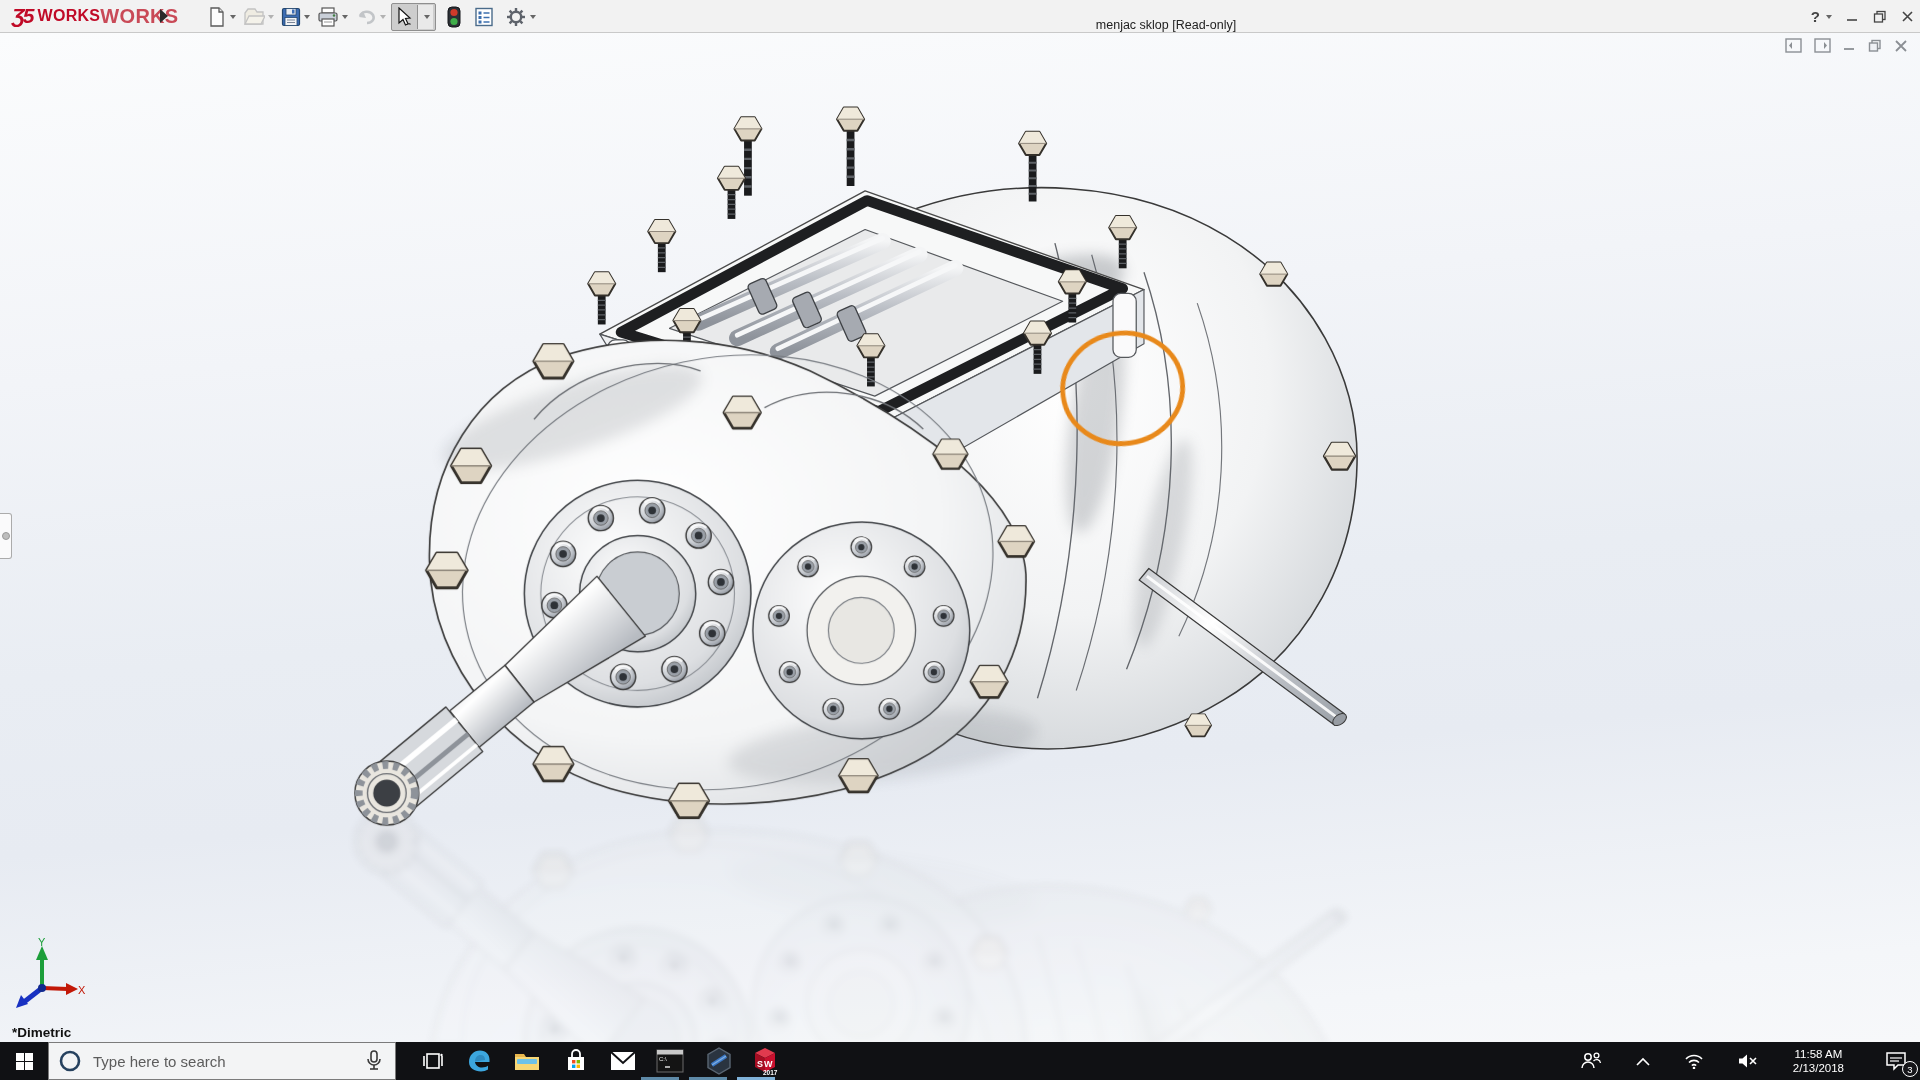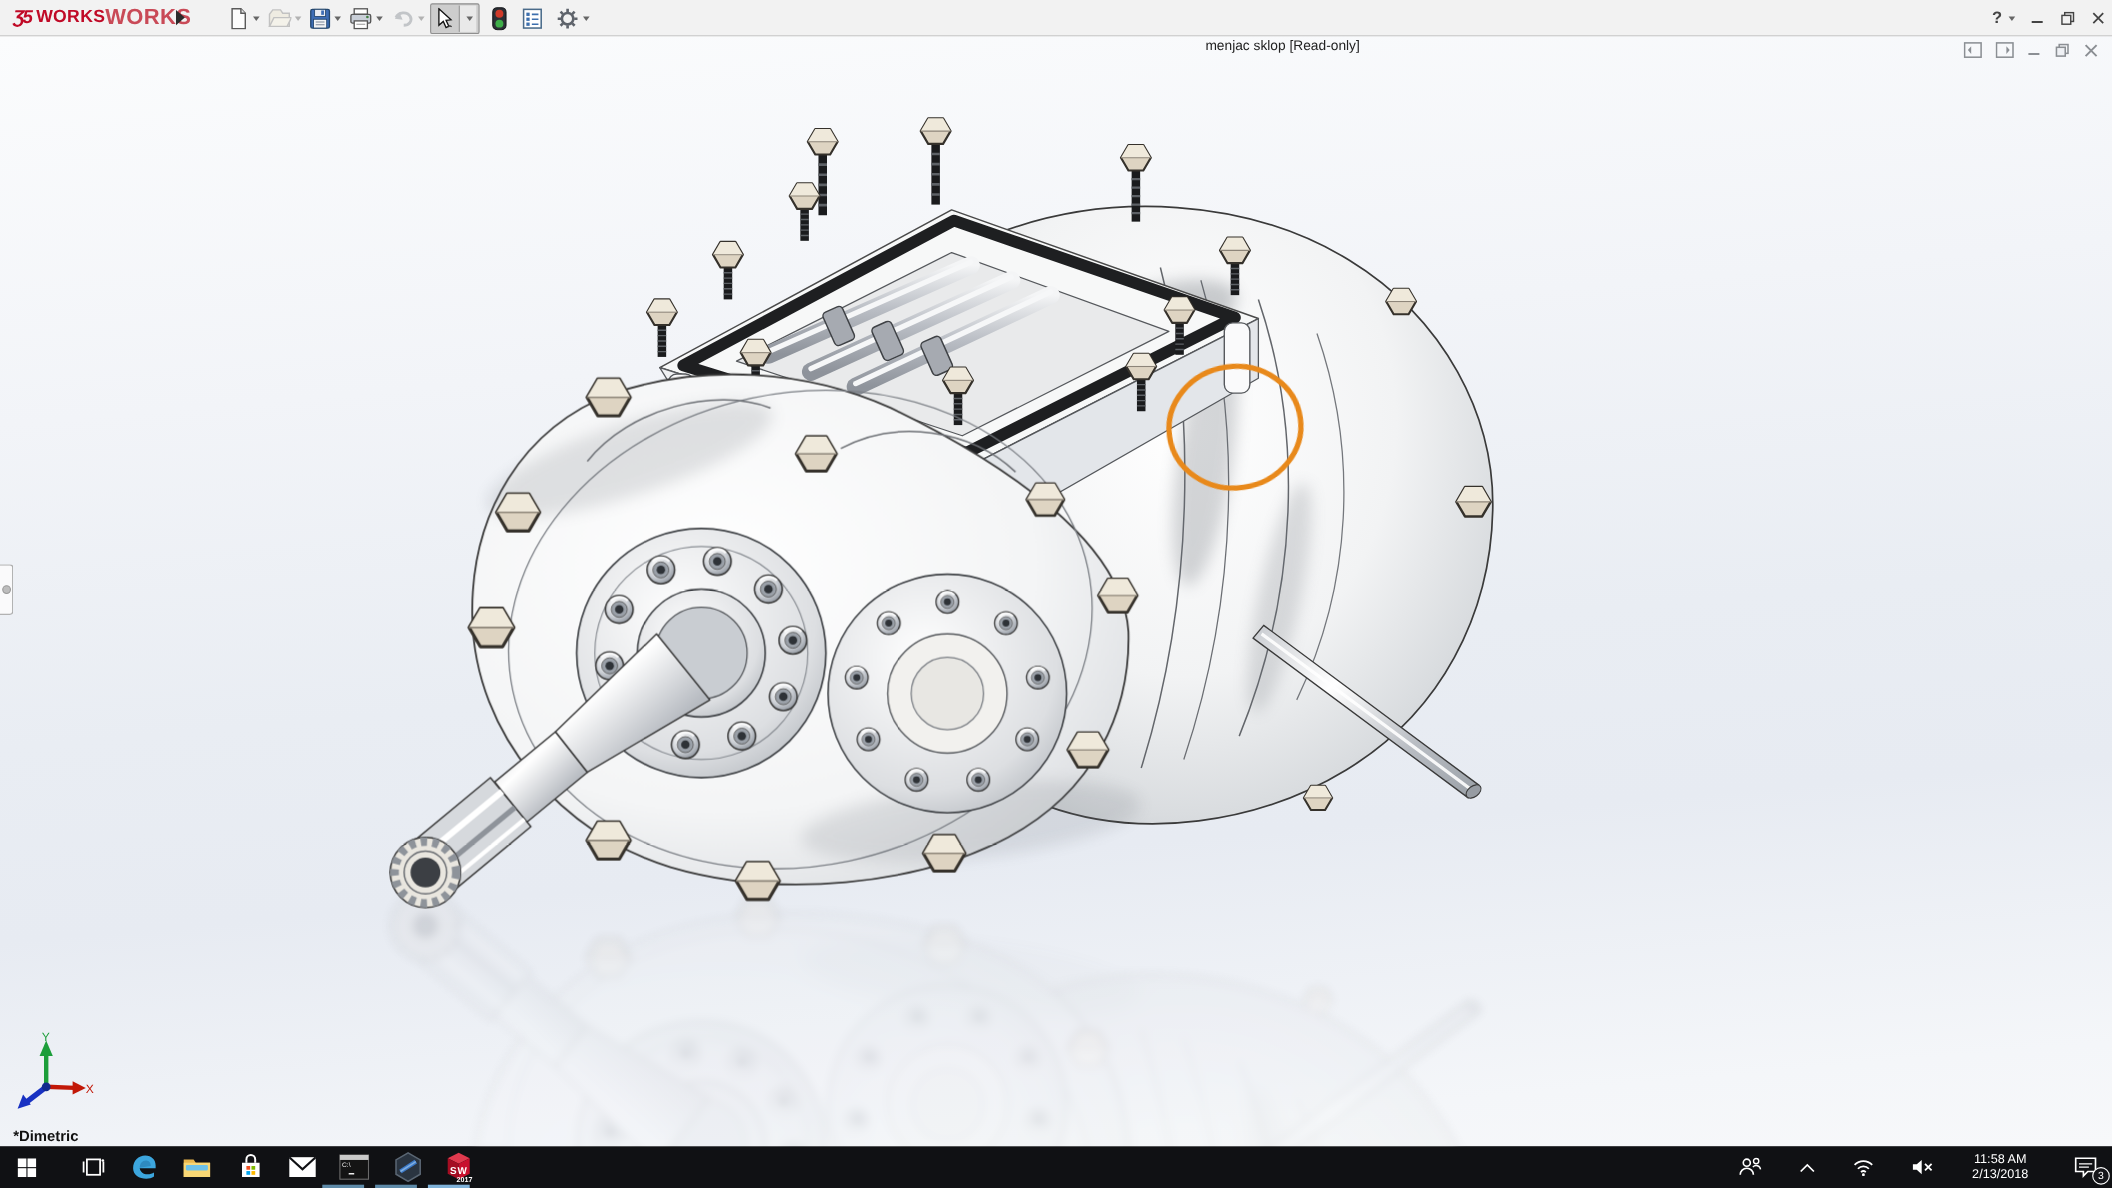--- a/index.html
+++ b/index.html
@@ -2,35 +2,35 @@
 <html><head>
 <meta charset="utf-8">
 <style>
   html,body{margin:0;padding:0;}
   body{width:1920px;height:1080px;overflow:hidden;position:relative;
        font-family:"Liberation Sans",sans-serif;background:#fff;}
   
   .titlebar{position:absolute;left:0;top:0;width:1920px;height:33px;background:#F2F2F2;
             border-bottom:1px solid #C9C9C9;box-sizing:border-box;z-index:30;}
   .brand{position:absolute;left:12px;top:4px;height:24px;display:flex;align-items:center;}
-  .brand .mark{color:#C00A27;font-weight:bold;font-style:italic;font-size:17px;letter-spacing:-2px;}
+  .brand .mark{color:#C00A27;font-weight:bold;font-style:italic;font-size:21px;letter-spacing:-2px;}
   .brand .solid{color:#C00A27;font-weight:bold;font-size:16px;margin-left:5px;letter-spacing:.3px;}
   .brand .works{color:#C94A57;font-weight:700;font-size:20px;letter-spacing:.3px;}
   .menu-arrow{position:absolute;left:160px;top:9px;width:0;height:0;border-left:8px solid #2b2b2b;
               border-top:7px solid transparent;border-bottom:7px solid transparent;cursor:pointer;}
   .tb-row{position:absolute;left:205px;top:0;height:33px;display:flex;align-items:center;}
   .tb-btn{display:flex;align-items:center;height:26px;padding:0 2px;margin-right:3px;border-radius:2px;}
   .caret{width:0;height:0;border-top:4px solid #666;border-left:3.5px solid transparent;
          border-right:3.5px solid transparent;margin-left:3px;}
   .grayed{opacity:.45;}
   .pressed{background:#CDCDCD;border:1px solid #8F8F8F;}
   .pressed .caret-box{background:#E9E9E9;border-left:1px solid #8F8F8F;height:24px;display:flex;
                       align-items:center;padding:0 3px;margin-left:3px;}
   .win-title{position:absolute;left:1166px;top:0;height:50px;transform:translateX(-50%);
-             display:flex;align-items:center;font-size:12.5px;color:#222;white-space:nowrap;margin-top:16px;}
+             display:flex;align-items:center;font-size:12.5px;color:#222;white-space:nowrap;}
   .win-ctrls{position:absolute;right:6px;top:0;height:33px;display:flex;align-items:center;gap:14px;
              color:#444;}
   .win-ctrls .help{font-size:15px;font-weight:bold;}
   
   .viewport{position:absolute;left:0;top:33px;width:1920px;height:1009px;overflow:hidden;
     background:linear-gradient(175deg,#FBFCFD 0%,#F2F4F8 30%,#E9EDF3 55%,#E7EBF2 70%,#F4F6F9 92%,#F7F8FA 100%);}
   .viewport svg.model{position:absolute;left:0;top:0;}
   .doc-ctrls{position:absolute;right:12px;top:5px;display:flex;align-items:center;gap:12px;z-index:5;}
   .left-tab{position:absolute;left:0;top:480px;width:11px;height:44px;background:#FAFAFB;
             border:1px solid #ABABAB;border-left:none;border-radius:0 3px 3px 0;}
@@ -427,20 +427,32 @@
 
 <div class="taskbar">
   <div class="tb-start">
     <svg width="17" height="17" viewBox="0 0 17 17">
       <rect x="0" y="0" width="8" height="8" fill="#fff"></rect>
         <rect x="9" y="0" width="8" height="8" fill="#fff"></rect>
       <rect x="0" y="9" width="8" height="8" fill="#fff"></rect>
         <rect x="9" y="9" width="8" height="8" fill="#fff"></rect>
     </svg>
   </div>
+  <div class="tb-search">
+    <svg width="26" height="26" viewBox="0 0 26 26" style="margin-left:8px;">
+      <circle cx="13" cy="13" r="9" fill="none" stroke="#26415E" stroke-width="2.6"></circle>
+    </svg>
+    <span class="ph">Type here to search</span>
+    <svg width="18" height="22" viewBox="0 0 18 22" style="margin-right:12px;">
+      <rect x="6" y="1" width="6" height="11" rx="3" fill="none" stroke="#3A3A3A" stroke-width="1.6"></rect>
+      <path d="M3,9 a6,6 0 0 0 12,0" fill="none" stroke="#3A3A3A" stroke-width="1.6"></path>
+      <line x1="9" y1="15" x2="9" y2="19" stroke="#3A3A3A" stroke-width="1.6"></line>
+      <line x1="5" y1="19" x2="13" y2="19" stroke="#3A3A3A" stroke-width="1.6"></line>
+    </svg>
+  </div>
 
   <div class="tb-app">
     <svg width="22" height="20" viewBox="0 0 22 20">
       <rect x="5" y="3" width="12" height="14" fill="none" stroke="#fff" stroke-width="1.6"></rect>
       <path d="M2,5 v10 M20,5 v10" stroke="#fff" stroke-width="1.6"></path>
       <circle cx="19.5" cy="4" r="1.2" fill="#fff"></circle>
     </svg>
   </div>
   <div class="tb-app">
     <svg width="26" height="26" viewBox="0 0 26 26">

